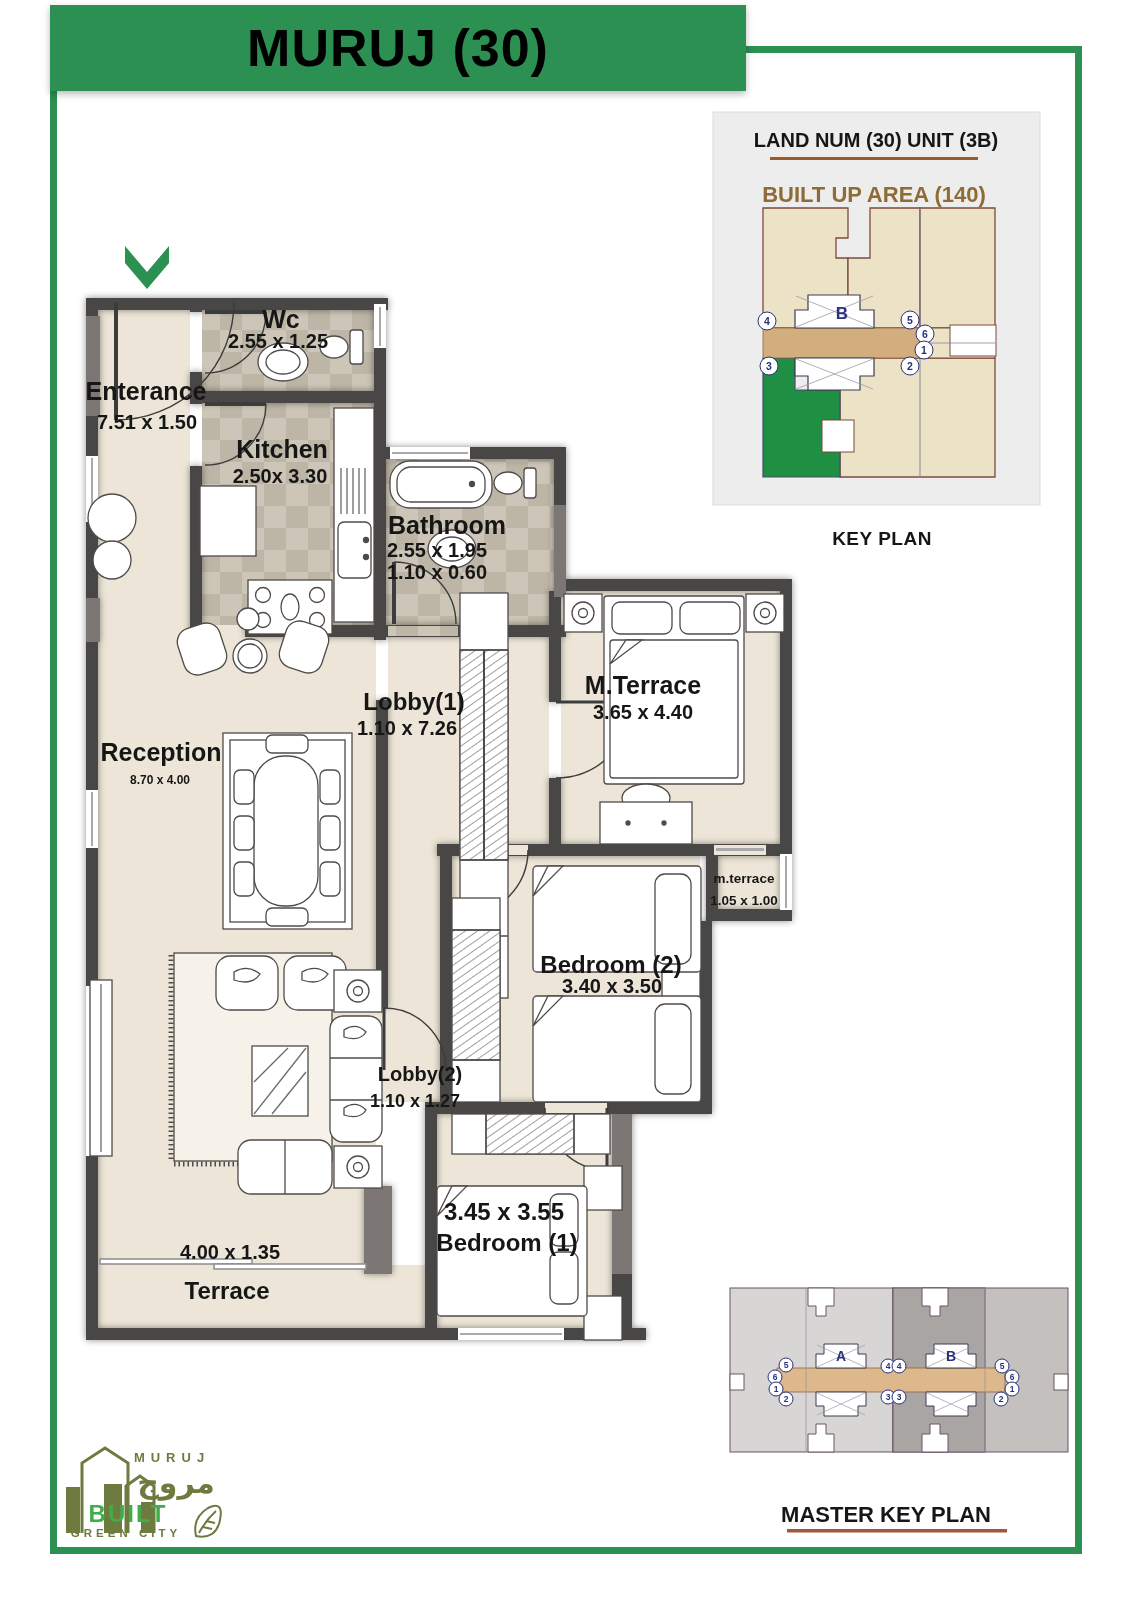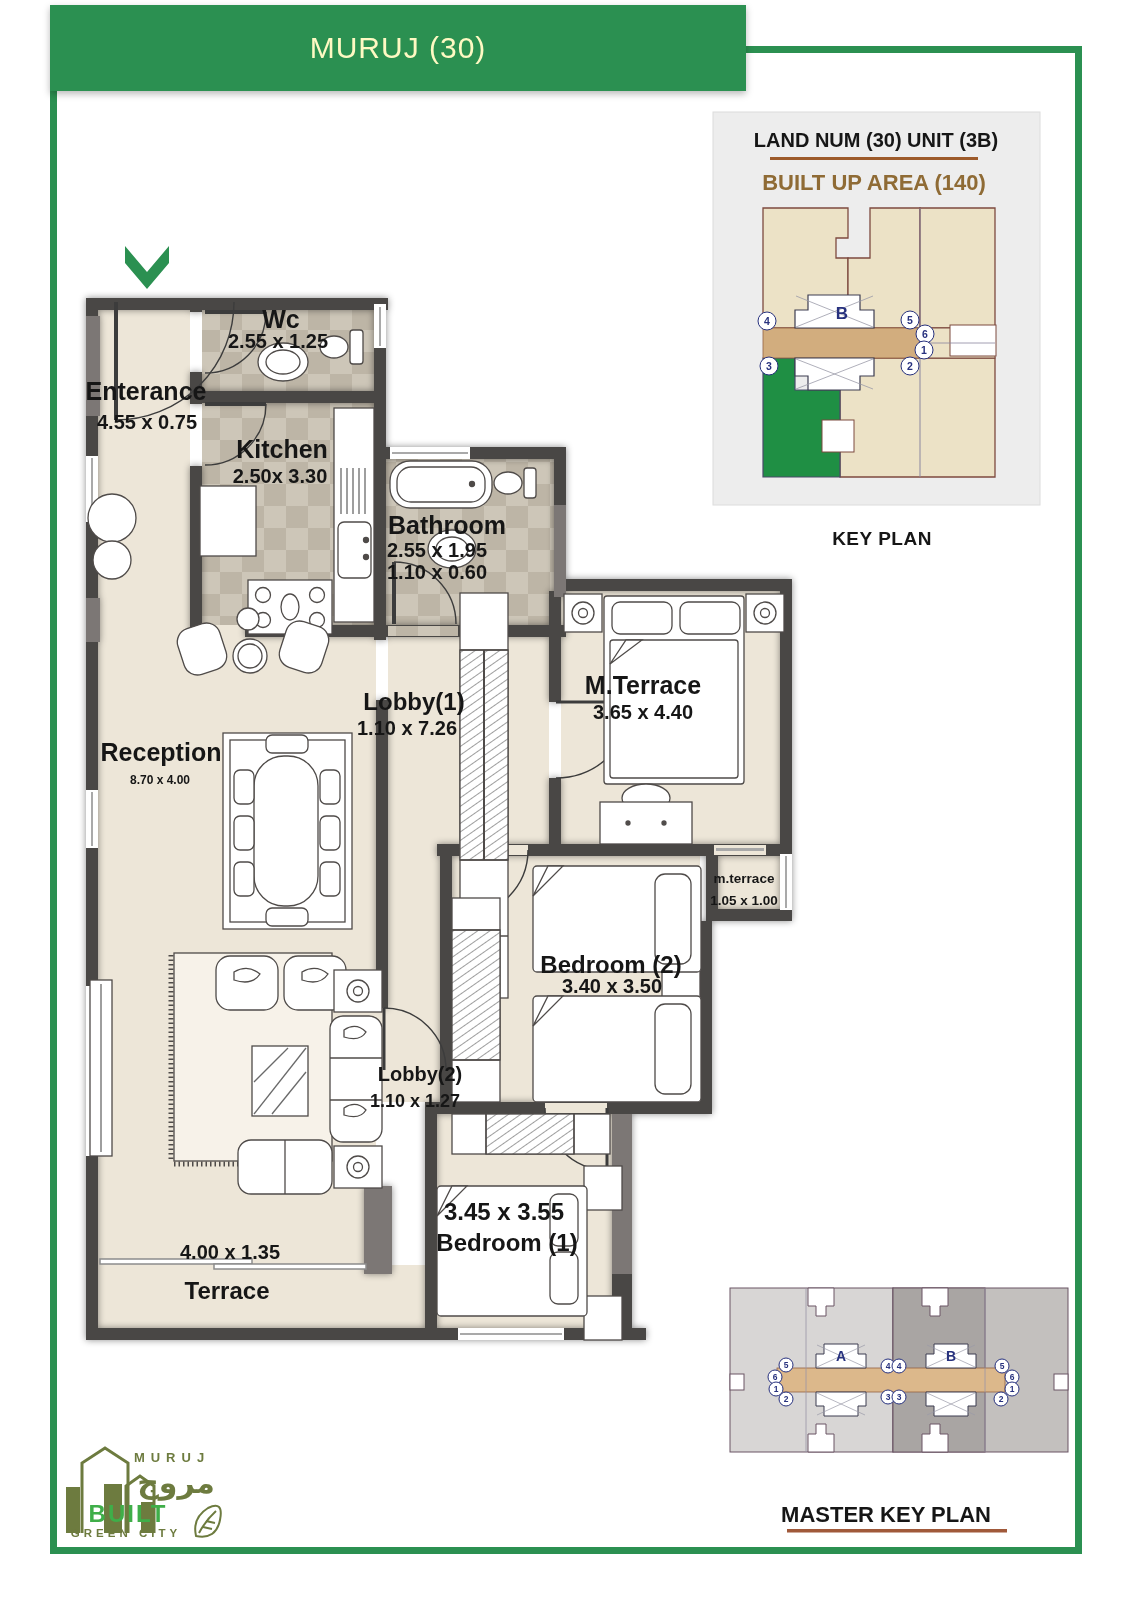--- a/index.html
+++ b/index.html
@@ -2,30 +2,30 @@
 <html><head>
 <meta charset="utf-8">
 <style>
   html,body{margin:0;padding:0;background:#fff;}
   .page{position:relative;width:1131px;height:1600px;background:#fff;overflow:hidden;
         font-family:"Liberation Sans",sans-serif;}
   .frame{position:absolute;left:50px;top:46px;width:1032px;height:1508px;
          border:7px solid #2b9051;box-sizing:border-box;}
   .banner{position:absolute;left:50px;top:5px;width:696px;height:86px;background:#2b9051;
           box-shadow:0 3px 7px rgba(0,0,0,.28);display:flex;align-items:center;justify-content:center;}
-  .banner span{color:#fef9c3;font-size:30px;font-weight:400;letter-spacing:1px;}
+  .banner span{color:#000000;font-size:52px;font-weight:700;letter-spacing:1px;}
   svg.gfx{position:absolute;left:0;top:0;width:1131px;height:1600px;}
   .t{position:absolute;transform:translate(-50%,-50%);font-weight:700;color:#161616;
      white-space:nowrap;text-align:center;line-height:1;}
   .mk{position:absolute;transform:translate(-50%,-50%);width:17px;height:17px;border-radius:50%;
       background:#fff;border:1px solid #27317e;color:#27317e;font-size:10.5px;font-weight:700;
       display:flex;align-items:center;justify-content:center;line-height:1;}
   .mk2{width:13px;height:13px;font-size:8.5px;}
   .navy{color:#27317e;}
-  .brown{color:#8f6b35;}
+  .brown{color:#8f6b35;margin-top:12px;}
   .olive{color:#6d7b3f;}
   .lgreen{color:#3fae49;}
 </style>
 </head>
 <body>
 
 <div class="page">
 
   <svg class="gfx" viewBox="0 0 1131 1600">
     <defs>
@@ -363,21 +363,21 @@
   </svg>
 
   <div class="frame"></div>
   <div class="banner">
     <span>MURUJ (30)</span>
   </div>
 
   <div class="t" style="left:281px;top:319px;font-size:25px">Wc</div>
   <div class="t" style="left:278px;top:341px;font-size:20px">2.55 x 1.25</div>
   <div class="t" style="left:146px;top:391px;font-size:25px">Enterance</div>
-  <div class="t" style="left:147px;top:422px;font-size:20px">4.55 x 0.75</div>
+  <div class="t" style="left:147px;top:422px;font-size:20px">7.51 x 1.50</div>
   <div class="t" style="left:282px;top:449px;font-size:25px">Kitchen</div>
   <div class="t" style="left:280px;top:476px;font-size:20px">2.50x 3.30</div>
   <div class="t" style="left:447px;top:525px;font-size:25px">Bathroom</div>
   <div class="t" style="left:437px;top:550px;font-size:20px">2.55 x 1.95</div>
   <div class="t" style="left:437px;top:572px;font-size:20px">1.10 x 0.60</div>
   <div class="t" style="left:414px;top:702px;font-size:24px">Lobby(1)</div>
   <div class="t" style="left:407px;top:728px;font-size:20px">1.10 x 7.26</div>
   <div class="t" style="left:643px;top:685px;font-size:25px">M.Terrace</div>
   <div class="t" style="left:643px;top:712px;font-size:20px">3.65 x 4.40</div>
   <div class="t" style="left:161px;top:752px;font-size:25px">Reception</div>

